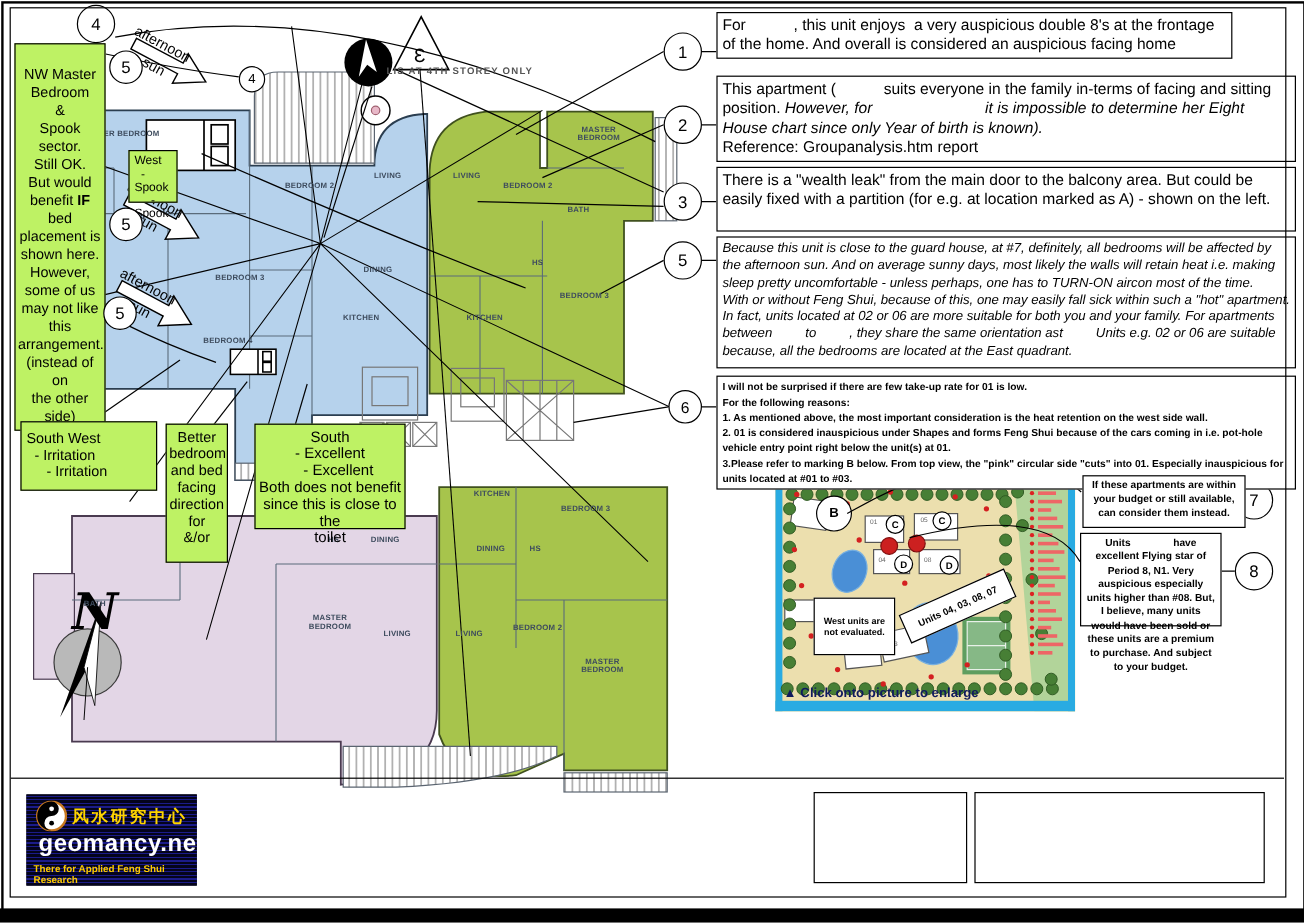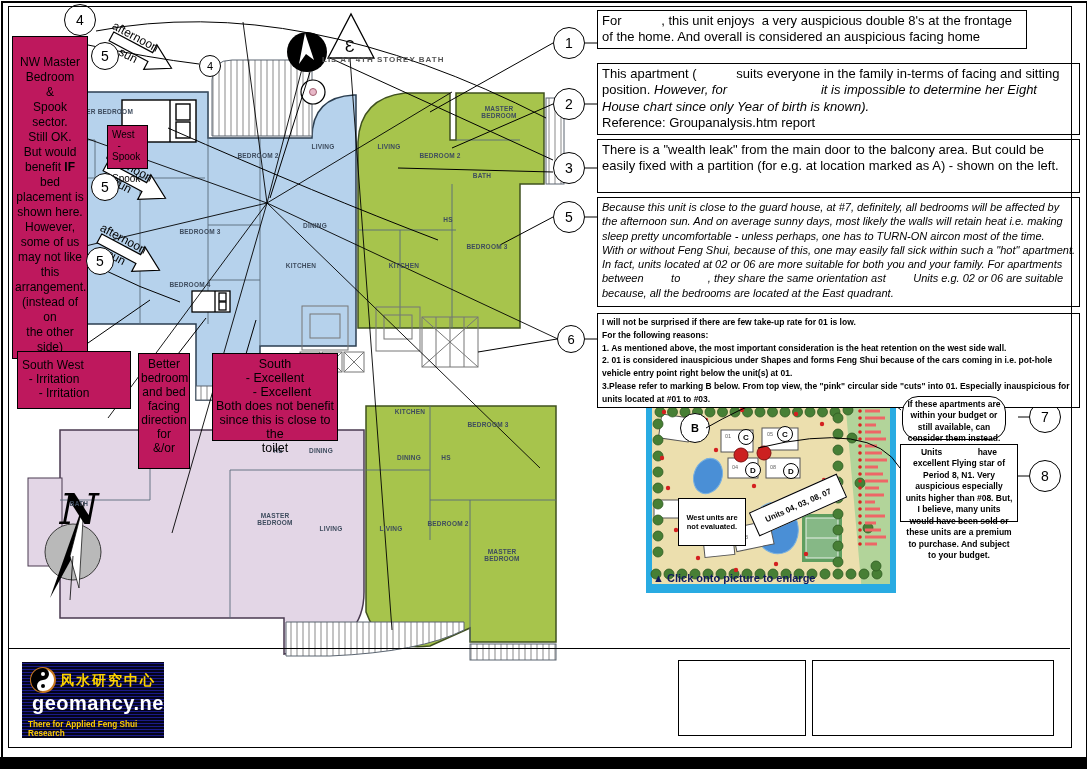--- a/index.html
+++ b/index.html
@@ -11,21 +11,21 @@
   .tb-divider{position:absolute;left:9px;top:648px;width:1061px;height:1px;background:#000;}
   svg{position:absolute;left:0;top:0;}
   .note{position:absolute;background:#fff;border:1px solid #000;box-sizing:border-box;
         padding:2px 4px;font-size:13px;line-height:1.25;white-space:pre-line;}
   .note.small{font-size:11px;line-height:1.3;font-style:italic;}
   .note.tiny{font-size:8.5px;line-height:1.5;font-weight:bold;}
   .sidebox{position:absolute;background:#fff;border:1px solid #000;box-sizing:border-box;
         padding:2px 3px;font-size:8.5px;line-height:1.35;font-weight:bold;text-align:center;}
   .circle{position:absolute;border:1.3px solid #000;border-radius:50%;background:#fff;
         display:flex;align-items:center;justify-content:center;font-size:14px;box-sizing:border-box;}
-  .callout{position:absolute;background:#be185d;border:1px solid #000;box-sizing:border-box;
+  .callout{position:absolute;background:#bef264;border:1px solid #000;box-sizing:border-box;
         padding:3px 2px;text-align:center;white-space:pre-line;}
   .room{position:absolute;font-size:6.5px;color:#3e4c5e;text-align:center;line-height:1.15;
         letter-spacing:.2px;font-weight:bold;}
   .plan-note{position:absolute;font-size:8px;color:#555;letter-spacing:1px;font-weight:bold;}
   .map{position:absolute;left:646px;top:388px;width:250px;height:205px;background:#ecdfae;overflow:hidden;}
   .map-label{position:absolute;border:1px solid #000;border-radius:50%;background:#fff;
         display:flex;align-items:center;justify-content:center;box-sizing:border-box;font-weight:bold;}
   .map-num{position:absolute;font-size:5.5px;color:#666;}
   .map-note{position:absolute;background:#fff;border:1.3px solid #000;display:flex;align-items:center;
         justify-content:center;text-align:center;font-size:7.5px;font-weight:bold;white-space:pre-line;box-sizing:border-box;}
@@ -364,21 +364,21 @@
   <span class="room" style="left:62px;top:500px;width:34px;">BATH</span>
 
   <span class="room" style="left:384px;top:408px;width:52px;">KITCHEN</span>
   <span class="room" style="left:386px;top:454px;width:46px;">DINING</span>
   <span class="room" style="left:434px;top:454px;width:24px;">HS</span>
   <span class="room" style="left:456px;top:421px;width:64px;">BEDROOM 3</span>
   <span class="room" style="left:416px;top:520px;width:64px;">BEDROOM 2</span>
   <span class="room" style="left:368px;top:525px;width:46px;">LIVING</span>
   <span class="room" style="left:470px;top:548px;width:64px;">MASTER BEDROOM</span>
 
-  <span class="plan-note" style="left:322px;top:55px;">LIS AT 4TH STOREY BATH</span>
+  <span class="plan-note" style="left:322px;top:55px;">LIS AT 4TH STOREY ONLY</span>
 
   <div class="callout" style="left:12px;top:36px;width:76px;font-size:12px;line-height:1.25;">
     <span>NW Master
 Bedroom
 &amp;
 Spook sector.
 Still OK.
 But would
 benefit </span><b>IF</b><span> bed
 placement is
@@ -429,21 +429,21 @@
 <span>Reference: Groupanalysis.htm report</span></div>
   <div class="note" style="left:597px;top:139px;width:483px;min-height:54px;">There is a "wealth leak" from the main door to the balcony area. But could be easily fixed with a partition (for e.g. at location marked as A) - shown on the left.</div>
   <div class="note small" style="left:597px;top:197px;width:483px;min-height:110px;">Because this unit is close to the guard house, at #7, definitely, all bedrooms will be affected by the afternoon sun. And on average sunny days, most likely the walls will retain heat i.e. making sleep pretty uncomfortable - unless perhaps, one has to TURN-ON aircon most of the time.
 With or without Feng Shui, because of this, one may easily fall sick within such a "hot" apartment.
 In fact, units located at 02 or 06 are more suitable for both you and your family. For apartments between &nbsp;&nbsp;&nbsp;&nbsp;&nbsp;&nbsp;&nbsp; to &nbsp;&nbsp;&nbsp;&nbsp;&nbsp;&nbsp;&nbsp; , they share the same orientation ast &nbsp;&nbsp;&nbsp;&nbsp;&nbsp;&nbsp;&nbsp; Units e.g. 02 or 06 are suitable because, all the bedrooms are located at the East quadrant.</div>
   <div class="note tiny" style="left:597px;top:313px;width:483px;min-height:74px;">I will not be surprised if there are few take-up rate for 01 is low.
 For the following reasons:
 1. As mentioned above, the most important consideration is the heat retention on the west side wall.
 2. 01 is considered inauspicious under Shapes and forms Feng Shui because of the cars coming in i.e. pot-hole vehicle entry point right below the unit(s) at 01.
 3.Please refer to marking B below. From top view, the "pink" circular side "cuts" into 01. Especially inauspicious for units located at #01 to #03.</div>
-  <div class="sidebox" style="left:902px;top:396px;width:104px;height:44px;border-radius:16px;">If these apartments are within your budget or still available, can consider them instead.</div>
+  <div class="sidebox" style="left:902px;top:396px;width:136px;height:44px;">If these apartments are within your budget or still available, can consider them instead.</div>
   <div class="sidebox" style="left:900px;top:444px;width:118px;height:78px;">Units &nbsp;&nbsp;&nbsp;&nbsp;&nbsp;&nbsp;&nbsp;&nbsp;&nbsp;&nbsp;&nbsp;&nbsp;&nbsp; have excellent Flying star of Period 8, N1. Very auspicious especially units higher than #08. But, I believe, many units would have been sold or these units are a premium to purchase. And subject to your budget.</div>
 
   <div class="tb-divider"></div>
   <div class="logo">
     <svg class="yinyang" viewBox="0 0 26 26" style="position:absolute;">
       <circle cx="13" cy="13" r="12" fill="#fff" stroke="#c87820" stroke-width="2"></circle>
       <path d="M13,1 A12,12 0 0 0 13,25 A6,6 0 0 1 13,13 A6,6 0 0 0 13,1 Z" fill="#000"></path>
       <circle cx="13" cy="7" r="2" fill="#fff"></circle>
         <circle cx="13" cy="19" r="2" fill="#000"></circle>
     </svg>

